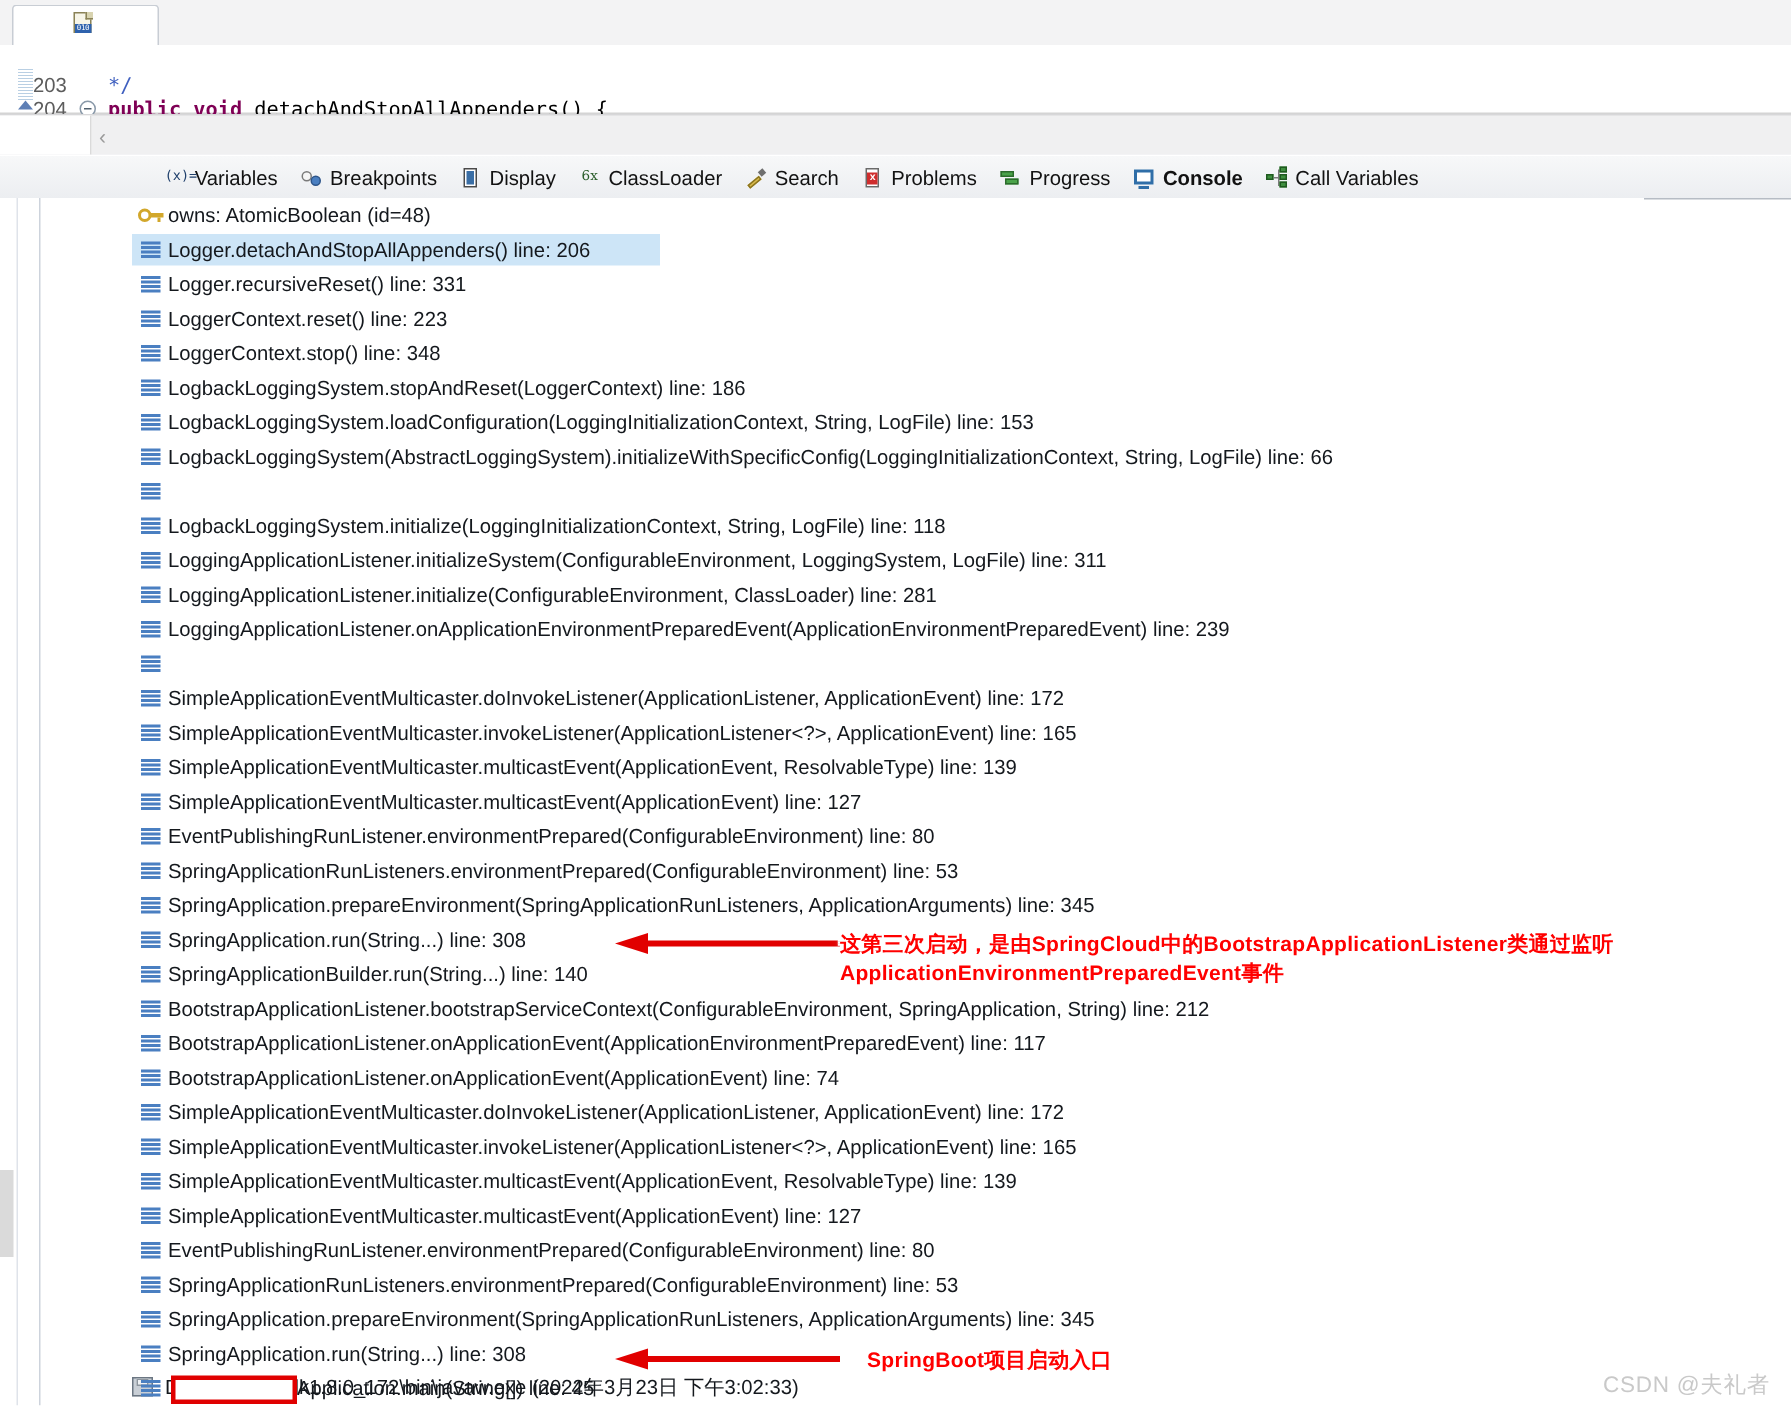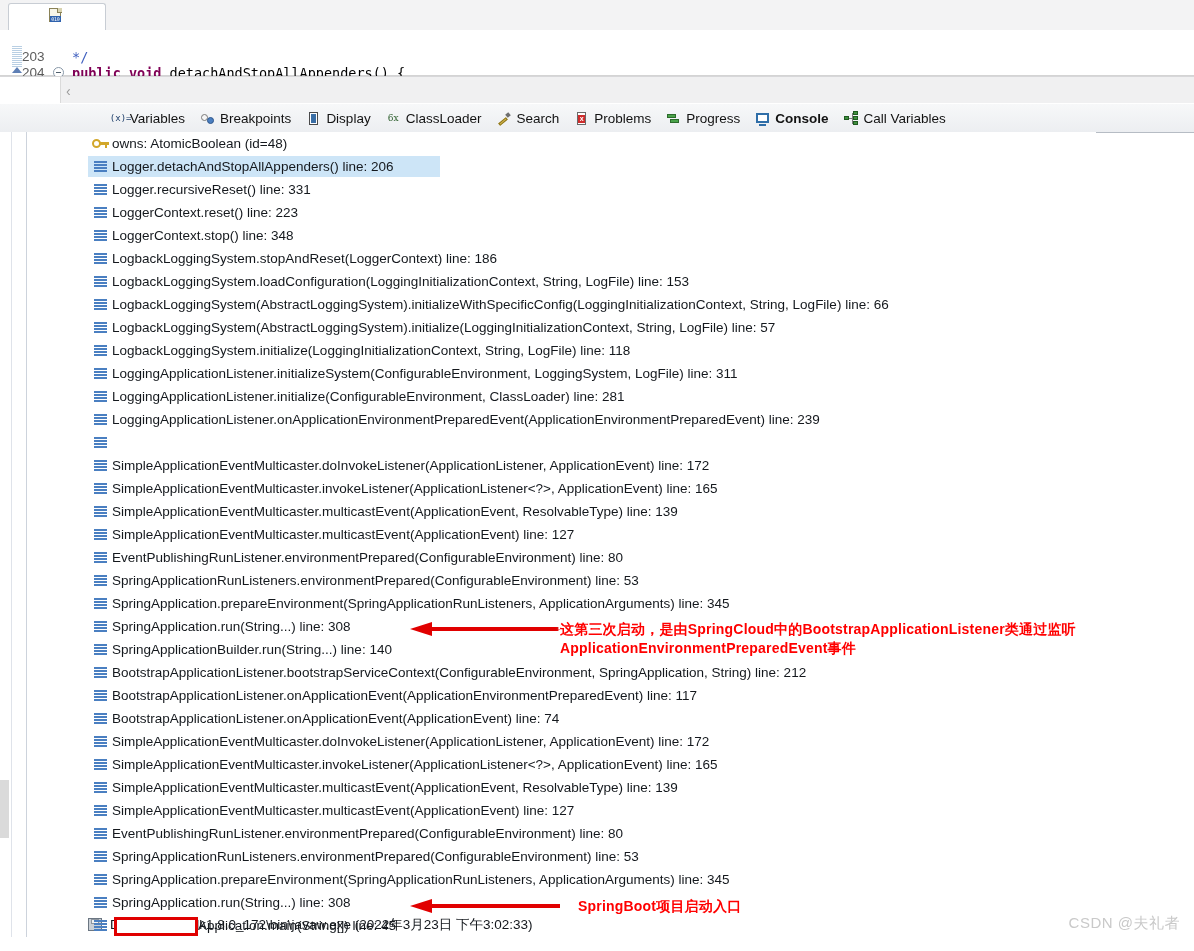--- a/index.html
+++ b/index.html
@@ -772,21 +772,20 @@
         </span>
         <span class="frame-label">LogbackLoggingSystem(AbstractLoggingSystem).initializeWithSpecificConfig(LoggingInitializationContext, String, LogFile) line: 66</span>
       </div>
       <div class="frame-row">
         <span class="frame-icon">
           <span class="fbar"></span>
           <span class="fbar"></span>
           <span class="fbar"></span>
           <span class="fbar"></span>
         </span>
-        <span class="frame-label">LogbackLoggingSystem(AbstractLoggingSystem).initialize(LoggingInitializationContext, String, LogFile) line: 57</span>
       </div>
       <div class="frame-row">
         <span class="frame-icon">
           <span class="fbar"></span>
           <span class="fbar"></span>
           <span class="fbar"></span>
           <span class="fbar"></span>
         </span>
         <span class="frame-label">LogbackLoggingSystem.initialize(LoggingInitializationContext, String, LogFile) line: 118</span>
       </div>

